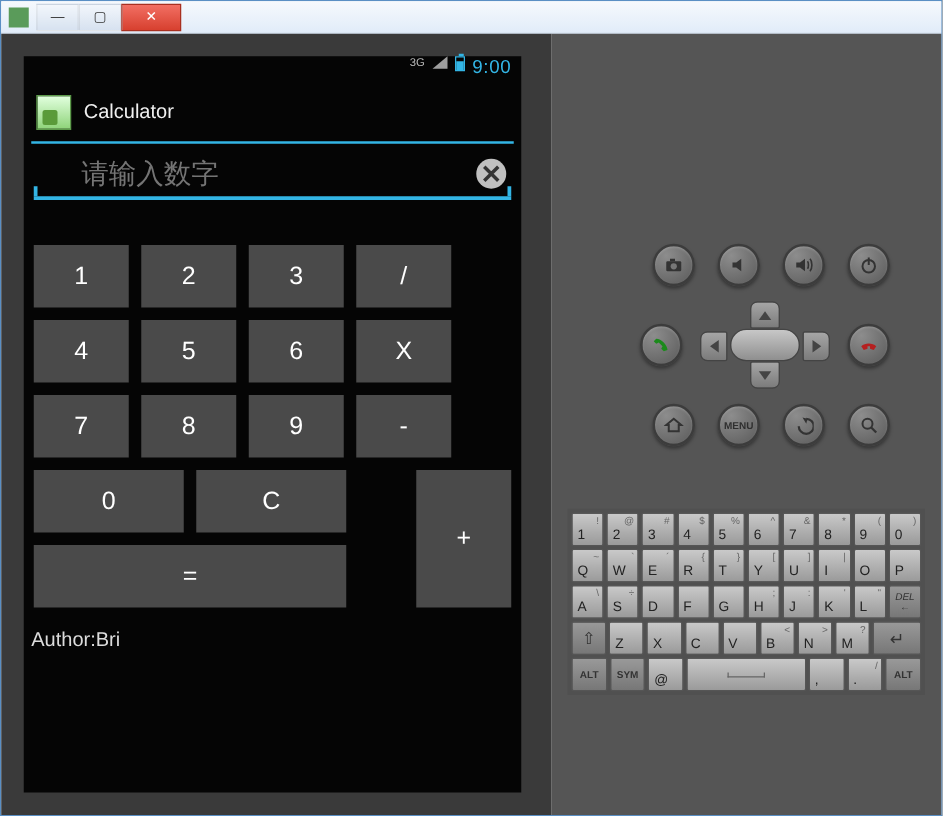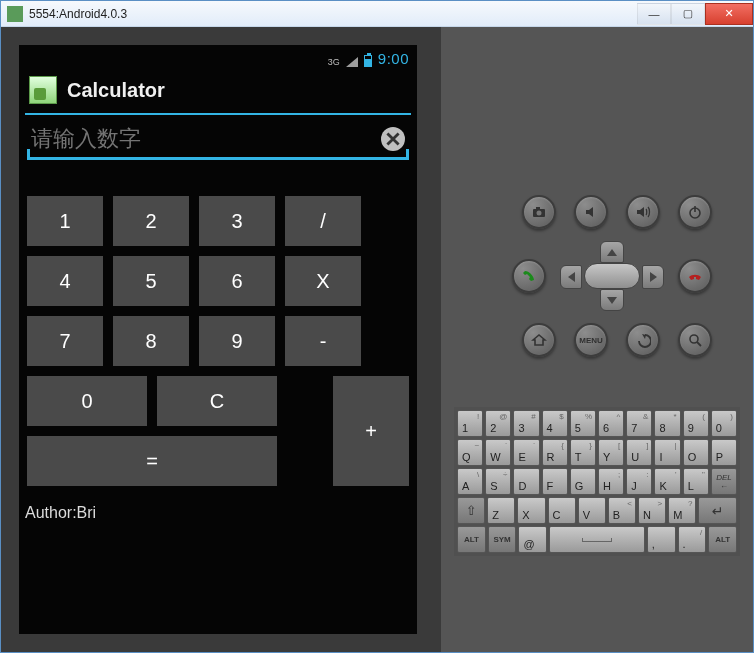--- a/index.html
+++ b/index.html
@@ -8,39 +8,39 @@
   .titlebar { height: 26px; background: linear-gradient(#f6f9fd,#e1ecf9); border-bottom: 1px solid #c6d7ea; display:flex; align-items:center; }
   .titlebar .icon { width:16px; height:16px; margin:0 6px; background:#5a9b5a; display:inline-block; }
   .titlebar .title { font-size:12px; color:#222; flex:1; }
   .winbtns { display:flex; height:22px; }
   .winbtn { width:34px; height:22px; border:1px solid #7a7a7a22; background:linear-gradient(#f2f6fb,#d7e2f0); display:flex; align-items:center; justify-content:center; font-size:11px; color:#333;}
   .winbtn.close { width:48px; background:linear-gradient(#f26f63,#d7402f); color:#fff; border-color:#a83020;}
   .content { height:calc(100% - 26px); display:flex; }
 
   .phone-pane { width:440px; background:#3a3a3a; padding:18px; position:relative; }
   .phone { width:398px; height:100%; background:#050505; position:relative; }
-  .statusbar { height:22px; display:flex; justify-content:flex-end; align-items:flex-end; padding:0 8px; gap:6px; color:#b8b8b8; font-size:12px; }
+  .statusbar { height:22px; display:flex; justify-content:flex-end; align-items:flex-start; padding:0 8px; gap:6px; color:#b8b8b8; font-size:12px; }
   .statusbar .clock { color:#33b5e5; font-size:15px; letter-spacing:.5px; }
   .sig3g { font-size:9px; color:#bdbdbd; }
   .sigbars { width:12px; height:10px; position:relative;}
   .sigbars::before{content:"";position:absolute;bottom:0;left:0;width:0;height:0;border-right:12px solid #9e9e9e;border-top:10px solid transparent;}
   .batt { width:8px; height:12px; border:1px solid #33b5e5; position:relative;}
   .batt::before{content:"";position:absolute;bottom:0;left:0;right:0;height:75%;background:#33b5e5;}
   .batt::after{content:"";position:absolute;top:-3px;left:2px;width:4px;height:2px;background:#33b5e5;}
 
   .app-header { height:46px; display:flex; align-items:center; padding:0 10px; gap:10px; }
   .app-header .appicon { width:28px; height:28px; background:linear-gradient(#e1ffde,#8fd47a); border:1px solid #5c9a4a; position:relative;}
   .app-header .appicon::after{content:"";position:absolute;bottom:3px;left:4px;width:12px;height:12px;background:#5a9b3a;border-radius:2px;}
-  .app-header .apptitle { color:#f0f0f0; font-size:20px; font-weight:700;}
+  .app-header .apptitle { color:#f0f0f0; font-size:16px; font-weight:400;}
   .header-divider { height:2px; background:#33b5e5; margin:0 6px 6px;}
 
   .inputrow { margin:4px 8px 0; position:relative; display:flex; align-items:center; border-bottom:3px solid #33b5e5;}
   .inputrow::before,.inputrow::after{content:"";position:absolute;bottom:0;width:3px;height:8px;background:#33b5e5;}
   .inputrow::before{left:0;} .inputrow::after{right:0;}
-  .calc-input { flex:1; height:36px; background:transparent; border:none; outline:none; color:#888; font-size:22px; padding:0 4px;}
+  .calc-input { flex:1; height:36px; background:transparent; border:none; outline:none; color:#888; font-size:22px; padding:0 4px;margin-left:34px;}
   .calc-input::placeholder{color:#747474;}
   .clearbtn{width:24px;height:24px;border-radius:50%;background:#c0c0c0;display:flex;align-items:center;justify-content:center;margin-right:4px;}
   .clearbtn svg{width:14px;height:14px;}
 
   .keypad { margin-top:36px; padding:0 8px; }
   .keyrow { display:flex; gap:10px; margin-bottom:10px;}
   .key { background:#4a4a4a; color:#fff; font-size:20px; display:flex; align-items:center; justify-content:center; height:50px; flex:1;}
   .key1 { width:76px; flex:none; }
   .key1p5 { width:120px; flex:none;}
   .key3 { width:248px; flex:none; }
@@ -82,21 +82,20 @@
   .enter-sym::before{content:"↵";font-size:14px;}
   .bsp-sym{font-size:8px;line-height:8px;text-align:center;font-style:italic;}
   .shift-sym::before{content:"⇧";font-size:13px;}
 </style>
 </head>
 <body>
 
 <div class="window">
   <div class="titlebar">
     <span class="icon"></span>
-    <span class="title">5554:Android4.0.3</span>
     <div class="winbtns">
       <div class="winbtn">—</div>
       <div class="winbtn">▢</div>
       <div class="winbtn close">✕</div>
     </div>
   </div>
   <div class="content">
     <div class="phone-pane">
       <div class="phone">
         <div class="statusbar">

